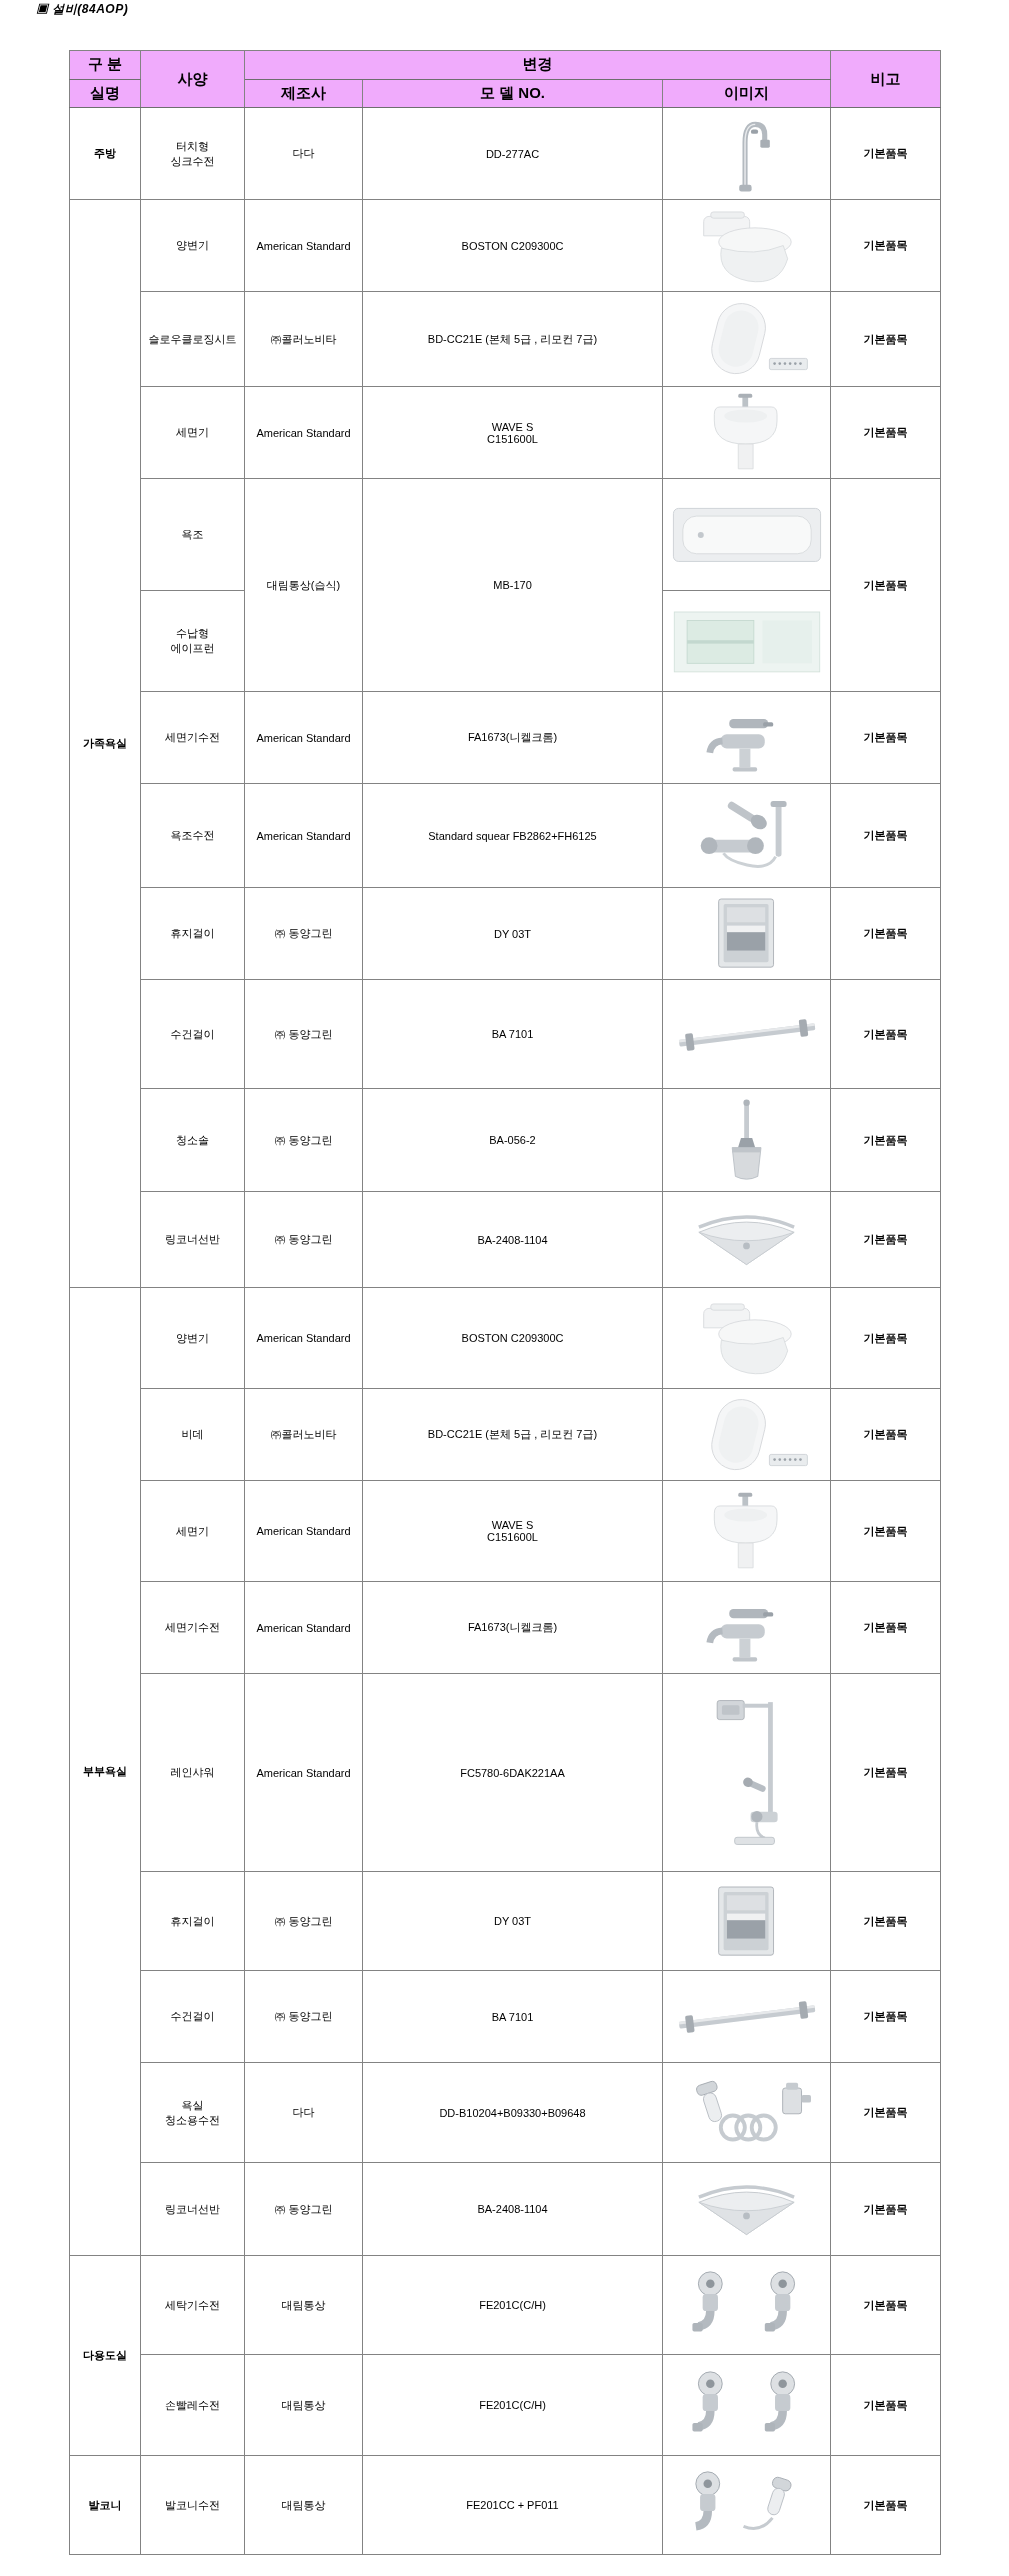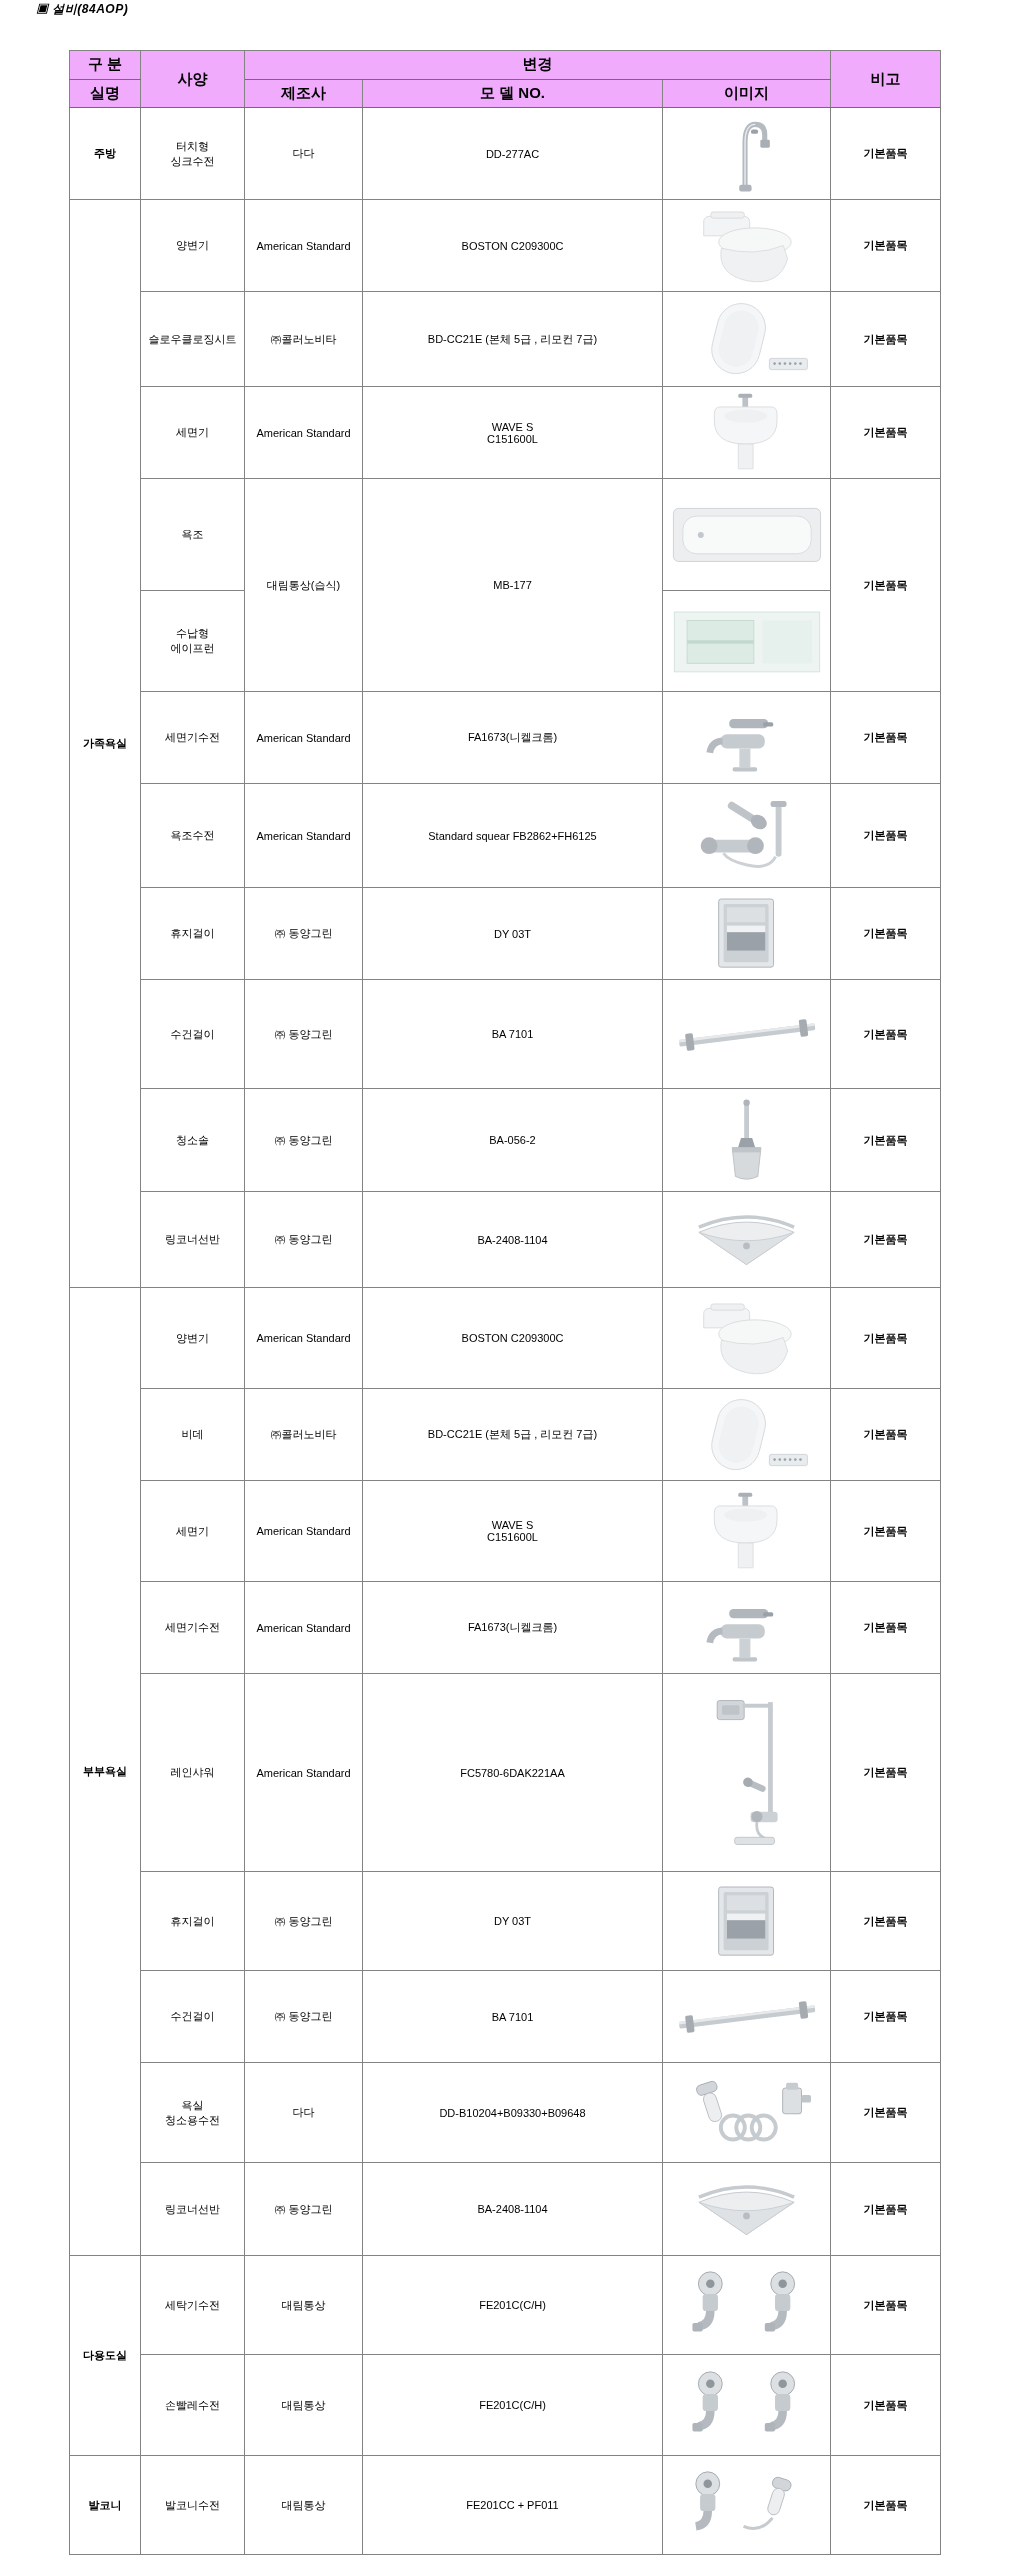--- a/index.html
+++ b/index.html
@@ -106,21 +106,21 @@
               <rect x="50" y="3" width="17" height="5" rx="2" fill="#aab0b6"></rect>
               <path d="M28 19 h62 q7 0 7 9 v8 q0 28 -38 28 q-38 0 -38 -28 v-8 q0 -9 7 -9z" fill="#f5f6f7" stroke="#d5d8db"></path>
               <ellipse cx="59" cy="30" rx="26" ry="8" fill="#eef0f1"></ellipse>
               <path d="M50 64 h18 v30 h-18z" fill="#f0f1f2" stroke="#d9dcde"></path>
             </svg></div></td>
       <td class="c-remark">기본품목</td>
     </tr>
     <tr style="height:112px">
       <td class="c-spec">욕조</td>
       <td class="c-maker" rowspan="2">대림통상(습식)</td>
-      <td class="c-model" rowspan="2">MB-177</td>
+      <td class="c-model" rowspan="2">MB-170</td>
       <td><div class="img-box"><svg viewBox="0 0 180 85" width="154" height="73">
               <rect x="4" y="12" width="172" height="62" rx="6" fill="#eceef0" stroke="#c9ced3"></rect>
               <rect x="15" y="21" width="150" height="44" rx="16" fill="#f8f9f9" stroke="#d5d8db"></rect>
               <circle cx="36" cy="43" r="3.5" fill="#c3c8cd"></circle>
             </svg></div></td>
       <td class="c-remark" rowspan="2">기본품목</td>
     </tr>
     <tr style="height:101px">
       <td class="c-spec">수납형
 에이프런</td>

